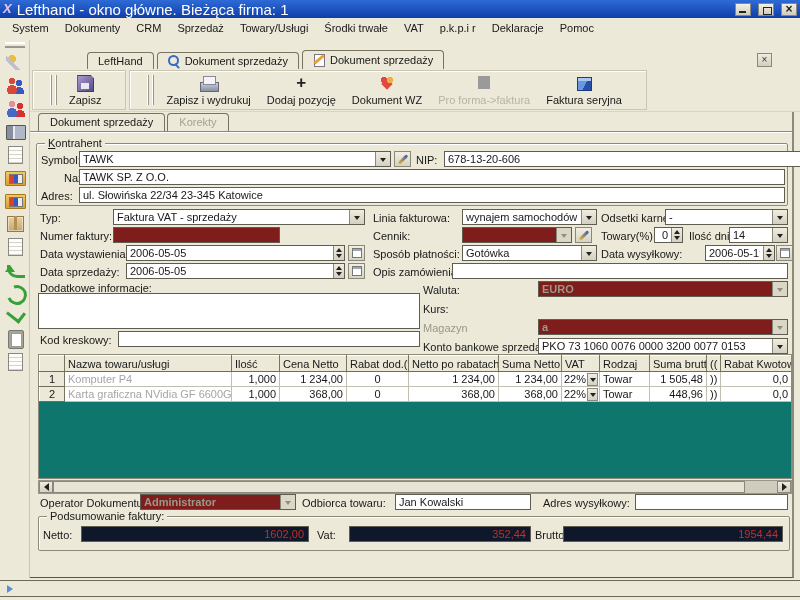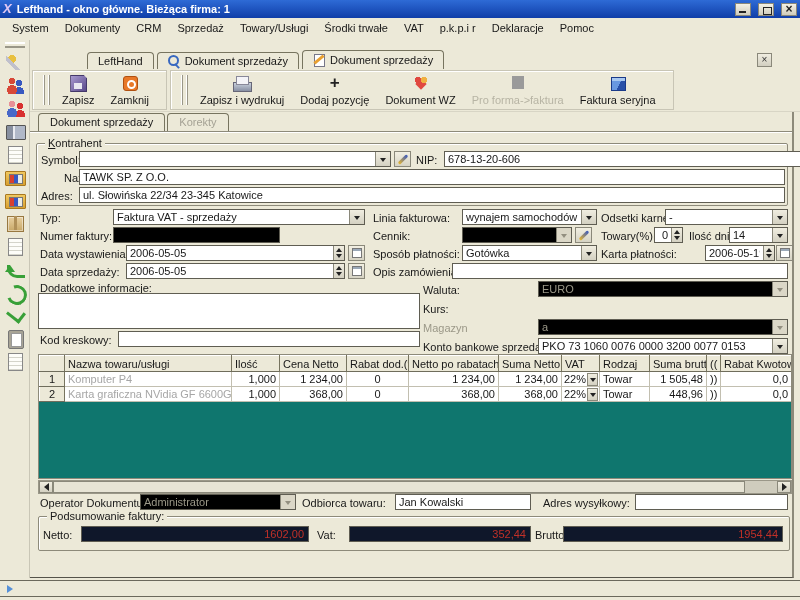--- a/index.html
+++ b/index.html
@@ -3,21 +3,21 @@
 <meta charset="utf-8">
 <style>
   * { margin:0; padding:0; box-sizing:border-box; font-family:"Liberation Sans",sans-serif; }
   html,body { background:#d8d5c5; }
   #window { position:relative; width:800px; height:600px; background:#ece9d8; overflow:hidden; font-size:11px; color:#181818; outline:1px solid #8d8a7a; }
 
   
   .titlebar { position:absolute; left:0; top:0; width:800px; height:18px;
     background:linear-gradient(180deg,#2e6bd6,#0f3ea8); display:flex; align-items:center; padding:0 3px; gap:5px; }
   .tb-logo { color:#e0c8f4; font-weight:bold; font-style:italic; font-size:13px; line-height:14px; }
-  .tb-title { color:#fff; font-weight:bold; font-size:11px; flex:1; white-space:nowrap; overflow:hidden; }
+  .tb-title { color:#fff; font-weight:normal; font-size:15px; flex:1; white-space:nowrap; overflow:hidden; }
   .wbtn { width:16px; height:13px; background:linear-gradient(#f4f1e4,#cfccbd); border:1px solid #8a887a;
     position:relative; margin-left:2px; }
   .wbtn.min::after { content:""; position:absolute; left:3px; bottom:2px; width:7px; height:2px; background:#222; }
   .wbtn.res::after { content:""; position:absolute; left:4px; top:3px; width:7px; height:6px; border:1px solid #222; }
   .wbtn.cls::after { content:"×"; position:absolute; left:0; right:0; top:-2px; text-align:center; font-size:12px; font-weight:bold; color:#222; }
 
   
   .menubar { position:absolute; left:0; top:18px; width:800px; height:20px; display:flex; align-items:center; padding-left:4px; }
   .menu-item { padding:2px 8px; white-space:nowrap; }
 
@@ -66,21 +66,21 @@
   .ticon { display:inline-block; position:relative; width:13px; height:12px; }
   .search-icon::after{content:"";position:absolute;left:0;top:0;width:7px;height:7px;border:2px solid #3868c0;border-radius:50%;}
   .search-icon::before{content:"";position:absolute;right:1px;bottom:0;width:6px;height:2px;background:#3868c0;transform:rotate(45deg);}
   .edit-icon::after{content:"";position:absolute;left:1px;top:0;width:9px;height:11px;background:#fff;border:1px solid #778;}
   .edit-icon::before{content:"";position:absolute;left:0;top:4px;width:12px;height:3px;background:#e8a030;transform:rotate(-40deg);z-index:1;}
   .tabclose { position:absolute; right:14px; top:2px; width:15px; height:14px; background:linear-gradient(#f0ede0,#d2cfc0);
     border:1px solid #8a887a; text-align:center; line-height:12px; font-size:10px; color:#333; }
 
   
   .toolbar { position:absolute; left:30px; top:69px; width:770px; height:43px; display:flex; align-items:stretch; padding:1px 0 1px 2px; border-bottom:1px solid #d8d5c5; }
-  .tbgroup { display:flex; align-items:stretch; border:1px solid #c8c5b5; box-shadow:inset 1px 1px 0 #fff; background:#ece9d8; margin-right:3px; padding:1px 9px; }
+  .tbgroup { display:flex; align-items:stretch; border:1px solid #c8c5b5; box-shadow:inset 1px 1px 0 #fff; background:#ece9d8; margin-right:3px; padding:1px 16px; }
   .tb-handle { width:7px; margin:3px 4px 3px 1px;
     background:linear-gradient(90deg,#fff 0 1px,#9a9788 1px 2px,transparent 2px 5px,#fff 5px 6px,#9a9788 6px 7px); }
   .tbtn { display:flex; flex-direction:column; align-items:center; justify-content:flex-end; padding:2px 8px; gap:2px; }
   .tbtn .cap { font-size:11px; white-space:nowrap; }
   .tbtn.dis .cap { color:#b7b4a4;text-align:right; }
   .tbi { position:relative; width:20px; height:18px; display:flex; align-items:center; justify-content:center; }
   .tb-save::after{content:"";position:absolute;left:2px;top:1px;width:15px;height:15px;border:1px solid #44386a;
     background:linear-gradient(135deg,#a89ad0,#5a4a8a);clip-path:polygon(0 0,80% 0,100% 20%,100% 100%,0 100%);}
   .tb-save::before{content:"";position:absolute;left:6px;top:9px;width:8px;height:6px;background:#e8e8f0;z-index:1;}
   .tb-close::after{content:"";position:absolute;left:3px;top:2px;width:13px;height:13px;background:#e87828;border:1px solid #b05010;border-radius:3px;}
@@ -104,21 +104,21 @@
   .pane-top { position:absolute; left:0; top:19px; width:100%; height:2px; border-top:1px solid #8d8a7a; border-bottom:1px solid #fff; }
 
   .grp { position:absolute; border:1px solid #8d8a7a; border-radius:2px; box-shadow:inset 1px 1px 0 #fff; }
   .grp-label { position:absolute; left:8px; top:-7px; background:#ece9d8; padding:0 3px; white-space:nowrap; }
   .grp-label.ul::first-letter { text-decoration:underline; }
 
   .lbl { position:absolute; white-space:nowrap; }
   .lbl.gray { color:#9b9888; }
   .fld { position:absolute; height:16px; background:#fff; border:1px solid #5f5d52; padding:1px 3px; line-height:12px;
     white-space:nowrap; overflow:hidden; font-size:11px; }
-  .fld.dis { background:#000000; color:#9b9888; }
+  .fld.dis { background:#7f1d1d; color:#9b9888;font-weight:bold; }
   .fld.right { text-align:right; }
   .fld .cval { display:block; overflow:hidden; white-space:nowrap; }
   .combo { padding-right:17px; }
   .cbtn { position:absolute; right:0; top:0; bottom:0; width:15px; background:linear-gradient(#f0ede0,#d4d1c2);
     border-left:1px solid #8a887a; display:flex; align-items:center; justify-content:center; }
   .cbtn::after { content:""; width:0; height:0; border:3px solid transparent; border-top:4px solid #222; margin-top:4px; }
   .combo.dis .cbtn { background:#dbd7c7; } .combo.dis .cbtn::after { border-top-color:#938f80; }
   .withspin { padding-right:14px; }
   .spin { position:absolute; right:0; top:0; bottom:0; width:11px; border-left:1px solid #8a887a;
     background:linear-gradient(#f0ede0,#d4d1c2); display:flex; flex-direction:column; align-items:center; justify-content:center; gap:2px; }
@@ -220,24 +220,20 @@
     </div>
   <div class="tabclose" style="right:28px; top:53px; position:absolute;">×</div>
 
   <div class="toolbar">
     <div class="tbgroup">
         <div class="tb-handle"></div>
         <div class="tbtn">
           <span class="tbi tb-save"></span>
           <span class="cap">Zapisz</span>
         </div>
-        <div class="tbtn">
-          <span class="tbi tb-close"></span>
-          <span class="cap">Zamknij</span>
-        </div>
       </div>
     <div class="tbgroup">
         <div class="tb-handle"></div>
         <div class="tbtn">
           <span class="tbi tb-print"></span>
           <span class="cap">Zapisz i wydrukuj</span>
         </div>
         <div class="tbtn">
           <span class="tbi tb-plus"></span>
           <span class="cap">Dodaj pozycję</span>
@@ -261,20 +257,21 @@
     <div class="itabs">
         <div class="itab">Dokument sprzedaży</div>
         <div class="itab dis">Korekty</div>
       </div>
     <div class="pane-top"></div>
 
     <div class="grp" style="left:6px; top:31px; width:752px; height:63px;">
       <span class="grp-label ul">Kontrahent</span>
       <span class="lbl" style="left:4px; top:10px;">Symbol:</span>
       <div class="fld combo" style="left:42px; top:7px; width:312px;">
+        <span class="cval">TAWK</span>
         <span class="cbtn"></span>
       </div>
       <div class="sqbtn" style="left:357px; top:7px;">
           <span class="wand-ic"></span>
         </div>
       <span class="lbl" style="left:379px; top:10px;">NIP:</span>
       <div class="fld" style="left:407px; top:7px; width:378px;">
         <span class="cval">678-13-20-606</span>
       </div>
       <span class="lbl" style="left:4px; top:28px;margin-left:23px;">Nazwa:</span>
@@ -338,21 +335,21 @@
         </span>
     </div>
     <div class="sqbtn" style="left:318px; top:133px;">
         <span class="cal-ic"></span>
       </div>
     <span class="lbl" style="left:343px; top:136px;">Sposób płatności:</span>
     <div class="fld combo" style="left:432px; top:133px; width:135px;">
       <span class="cval">Gotówka</span>
         <span class="cbtn"></span>
     </div>
-    <span class="lbl" style="left:571px; top:136px;">Karta płatności:</span>
+    <span class="lbl" style="left:571px; top:136px;">Data wysyłkowy:</span>
     <div class="fld withspin" style="left:675px; top:133px; width:70px;">
       <span class="cval">2006-05-19</span>
       <span class="spin">
           <i class="up"></i>
           <i class="dn"></i>
         </span>
     </div>
     <div class="sqbtn" style="left:746px; top:133px;">
         <span class="cal-ic"></span>
       </div>

